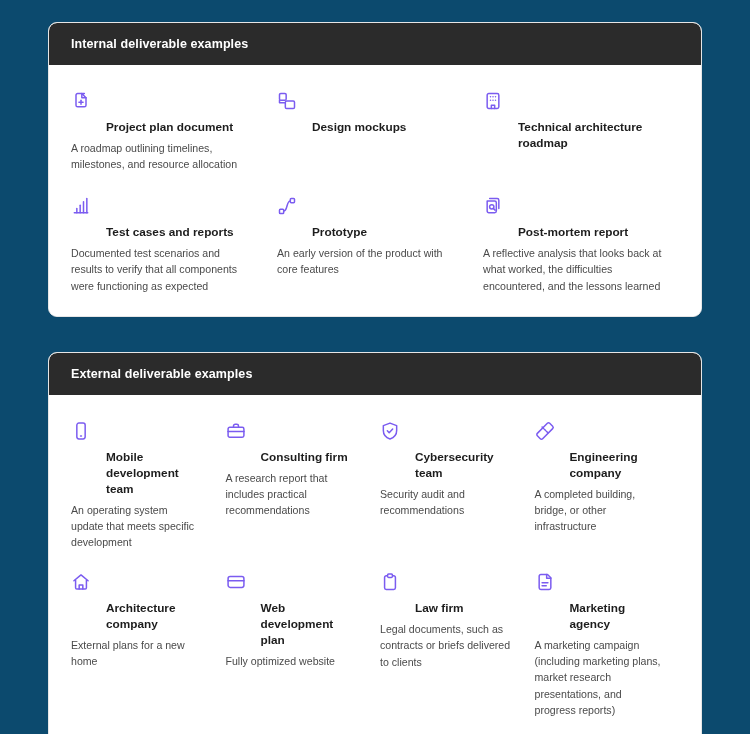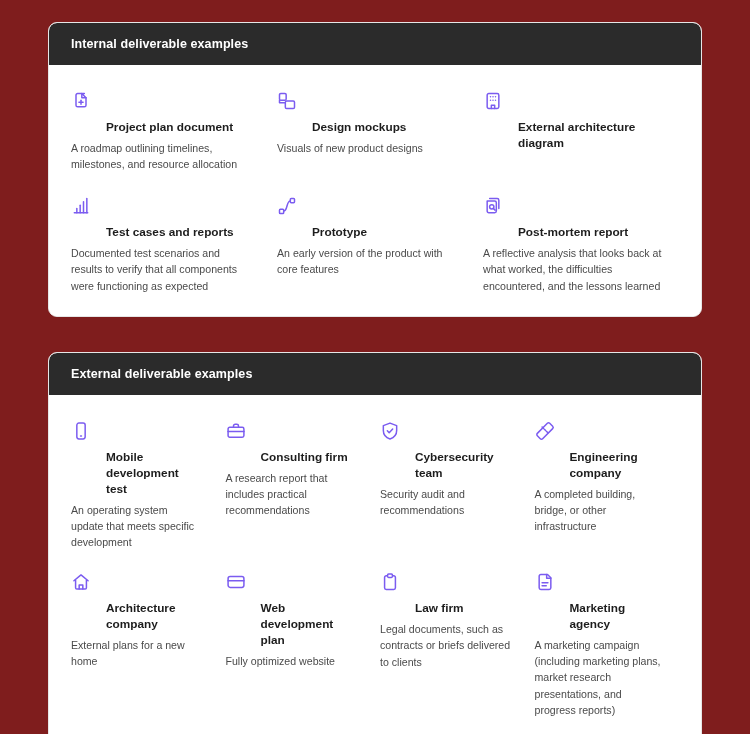--- a/index.html
+++ b/index.html
@@ -6,21 +6,21 @@
   html, body {
     width: 750px;
     height: 734px;
     background: #ffffff;
     font-family: "Liberation Sans", sans-serif;
     -webkit-font-smoothing: antialiased;
   }
   .page {
     width: 750px;
     height: 734px;
-    background: #7f1d1d;
+    background: #0c4a6e;
     padding: 22px 48px 0 48px;
     position: relative;
   }
   .card {
     background: #ffffff;
     border: 1px solid #e6e6e6;
     border-radius: 9px;
     overflow: hidden;
     box-shadow: 0 1px 1px rgba(0,0,0,0.02);
   }
@@ -91,31 +91,30 @@
           </div>
           <div class="item">
             <span class="item-icon">
               <svg viewBox="0 0 24 24" fill="none" stroke="currentColor" stroke-width="1.8" stroke-linecap="round" stroke-linejoin="round">
                 <rect x="3" y="3" width="8" height="8" rx="1.5"></rect>
                 <rect x="10" y="12" width="11" height="9" rx="1.5"></rect>
                 <path d="M3 11v3h7"></path>
               </svg>
             </span>
             <div class="item-title">Design mockups</div>
-            <div class="item-desc">Visuals of new product designs</div>
           </div>
           <div class="item">
             <span class="item-icon">
               <svg viewBox="0 0 24 24" fill="none" stroke="currentColor" stroke-width="1.8" stroke-linecap="round" stroke-linejoin="round">
                 <rect x="5" y="3" width="14" height="18" rx="2"></rect>
                 <path d="M9 7h.01M12 7h.01M15 7h.01M9 11h.01M12 11h.01M15 11h.01"></path>
                 <path d="M10 21v-4h4v4"></path>
               </svg>
             </span>
-            <div class="item-title">External architecture diagram</div>
+            <div class="item-title">Technical architecture roadmap</div>
           </div>
           <div class="item">
             <span class="item-icon">
               <svg viewBox="0 0 24 24" fill="none" stroke="currentColor" stroke-width="1.8" stroke-linecap="round" stroke-linejoin="round">
                 <path d="M4 20h16"></path>
                 <path d="M7 20v-5"></path>
                 <path d="M11 20v-9"></path>
                 <path d="M15 20v-13"></path>
                 <path d="M19 20v-17"></path>
               </svg>
@@ -156,21 +155,21 @@
     <div class="card-header">External deliverable examples</div>
     <div class="card-body">
       <div class="grid grid-4" id="external-grid">
           <div class="item">
             <span class="item-icon">
               <svg viewBox="0 0 24 24" fill="none" stroke="currentColor" stroke-width="1.8" stroke-linecap="round" stroke-linejoin="round">
                 <rect x="7" y="2.5" width="10" height="19" rx="2.5"></rect>
                 <path d="M11.5 18h1"></path>
               </svg>
             </span>
-            <div class="item-title">Mobile development test</div>
+            <div class="item-title">Mobile development team</div>
             <div class="item-desc">An operating system update that meets specific development</div>
           </div>
           <div class="item">
             <span class="item-icon">
               <svg viewBox="0 0 24 24" fill="none" stroke="currentColor" stroke-width="1.8" stroke-linecap="round" stroke-linejoin="round">
                 <rect x="2.5" y="7.5" width="19" height="12" rx="2"></rect>
                 <path d="M9 7.5V6a2 2 0 0 1 2-2h2a2 2 0 0 1 2 2v1.5"></path>
                 <path d="M2.5 12.5h19"></path>
               </svg>
             </span>

